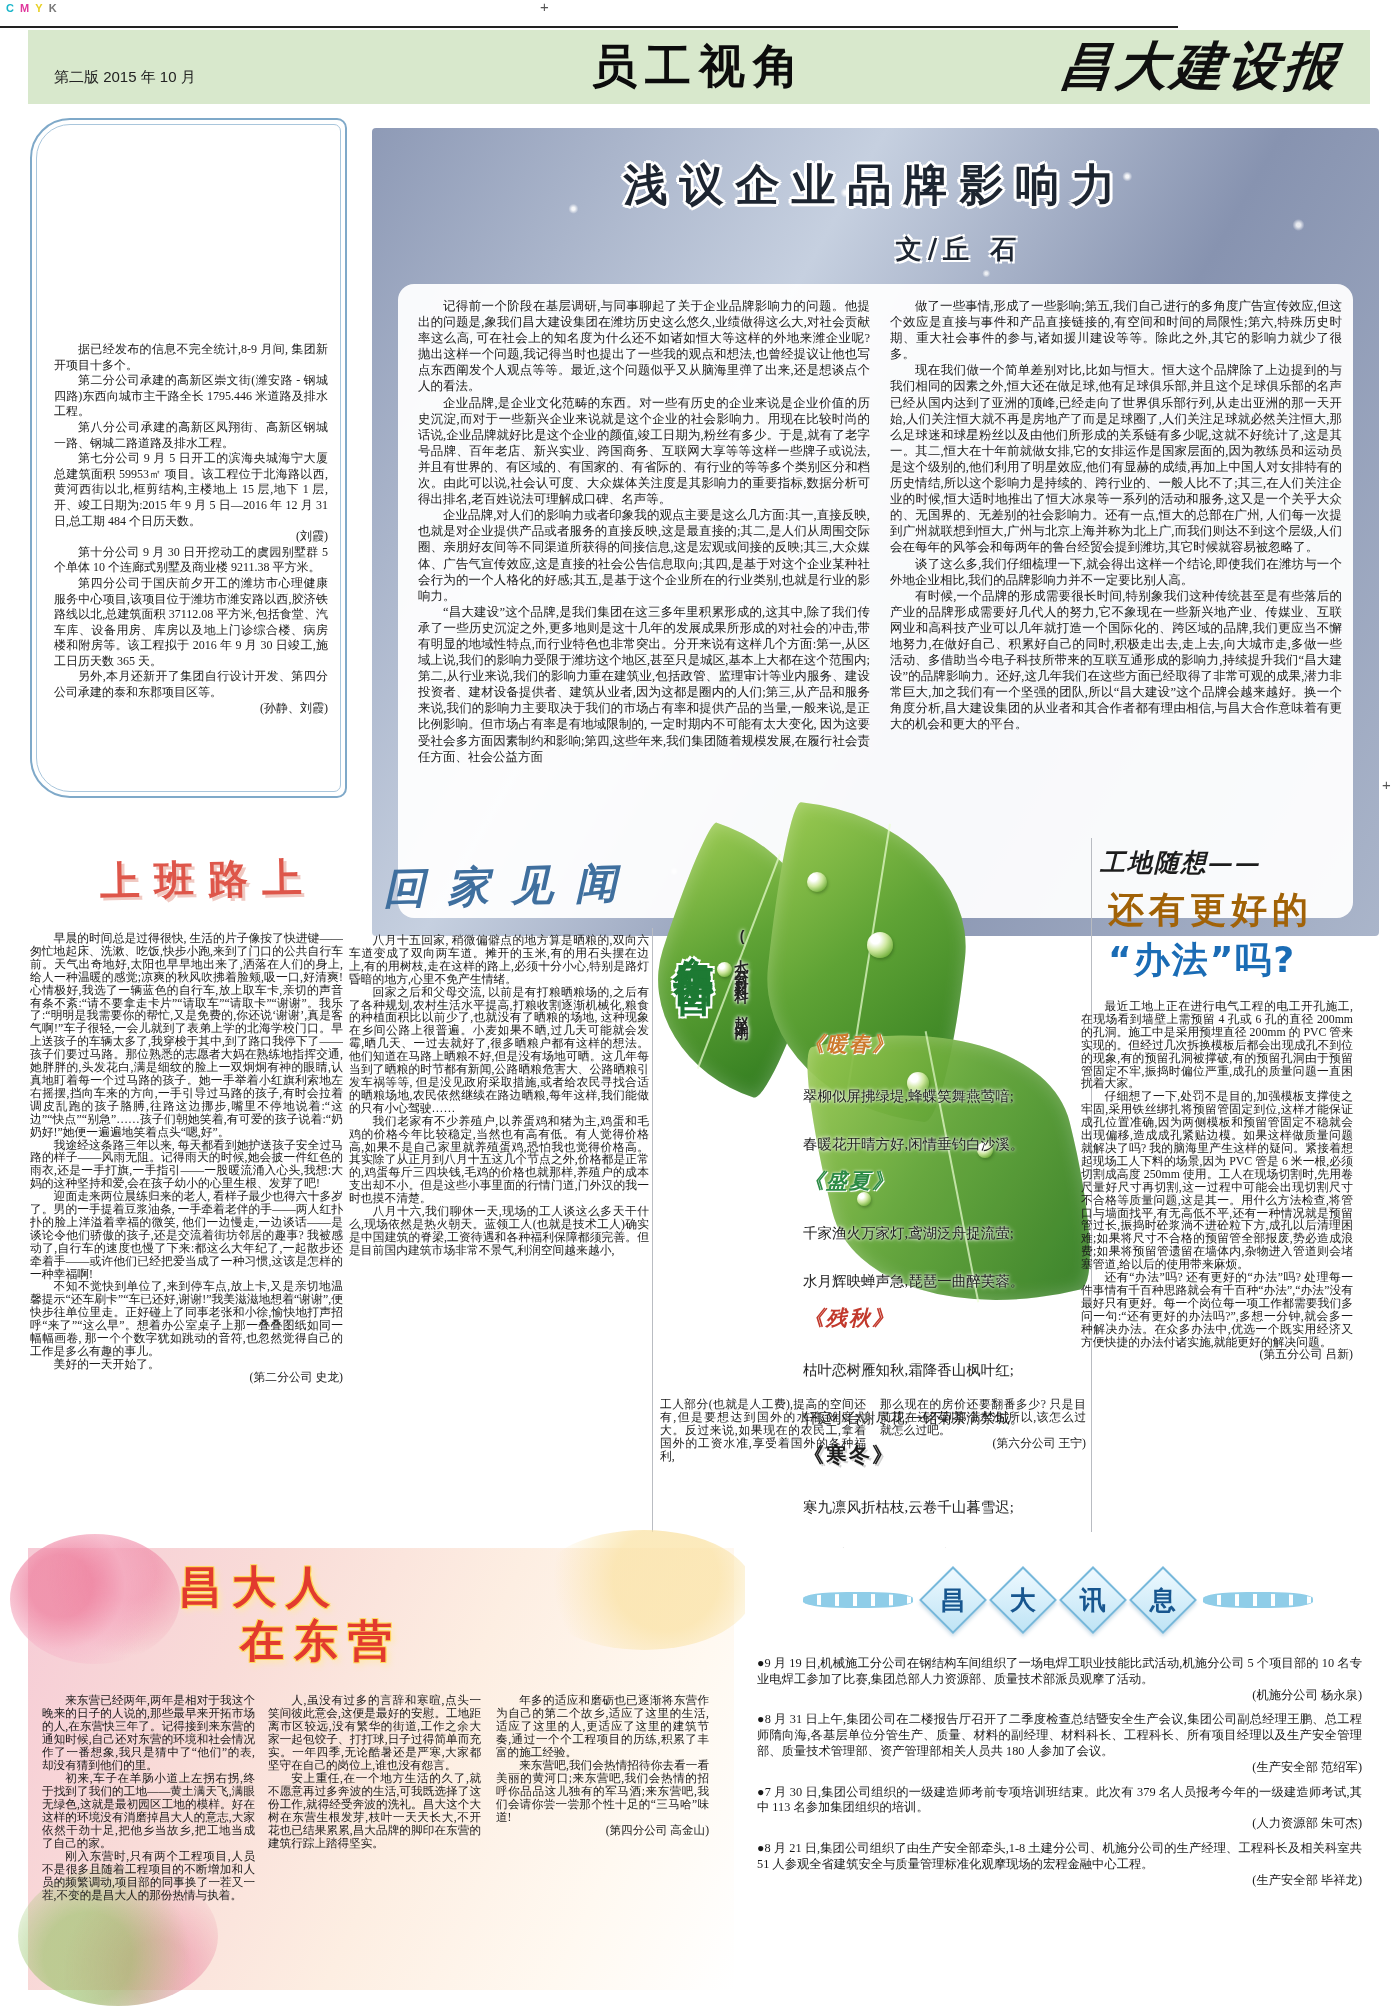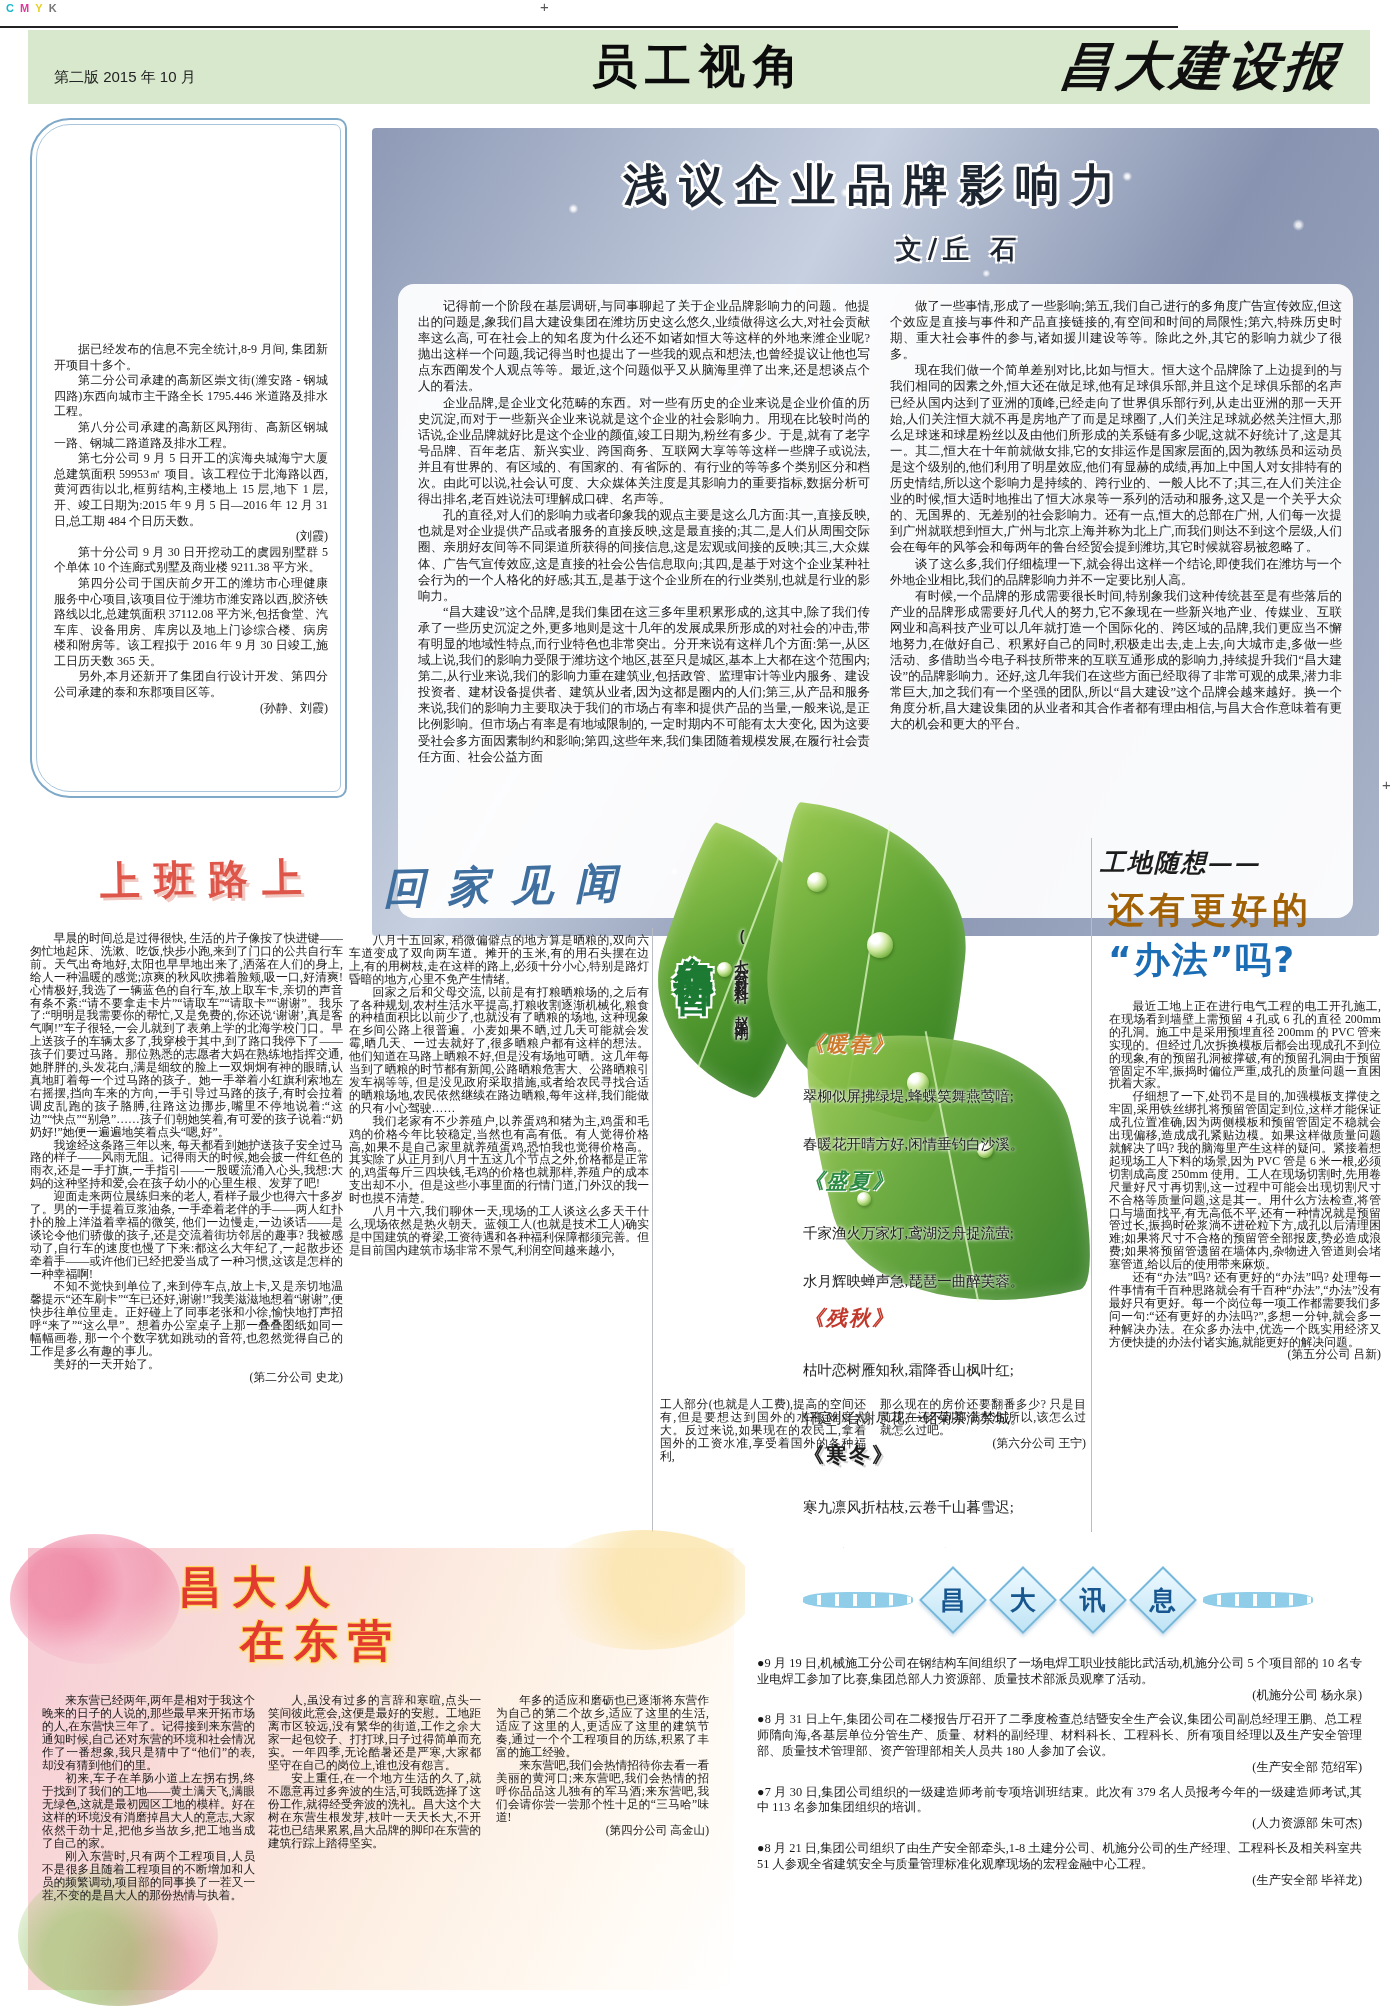--- a/index.html
+++ b/index.html
@@ -105,21 +105,21 @@
   
   #home-wrap{left:660px;top:1398px;width:428px;height:134px;}
   .wrapcol{position:absolute;top:0;bottom:0;width:206px;overflow:hidden;
      font:400 11.8px/12.9px "Liberation Serif",serif;text-align:justify;}
   #wrapA{left:0;} #wrapB{left:220px;}
   .wrapcol p{margin:0;text-indent:2em;}
   
   #site-pre{left:1100px;top:846px;font:700 25px "DejaVu Serif",serif;font-style:italic;color:#1c1c1c;letter-spacing:2px;}
   #site-m1{left:1108px;top:886px;font:900 36px "DejaVu Sans",sans-serif;color:#a16207;letter-spacing:5px;}
   #site-m2{left:1108px;top:936px;font:900 36px "DejaVu Sans",sans-serif;color:#1a6cb5;letter-spacing:2px;}
-  #site-body{left:1109px;top:1000px;width:272px;height:532px;overflow:hidden;
+  #site-body{left:1081px;top:1000px;width:272px;height:532px;overflow:hidden;
      font:400 11.8px/12.9px "Liberation Serif",serif;text-align:justify;}
   #site-body p{margin:0;text-indent:2em;}
   
   #dongying{left:28px;top:1548px;width:706px;height:442px;
      background:linear-gradient(115deg,#f6cbd6 0%,#f9dcd8 28%,#fdeee2 55%,#fff9f1 80%,#ffffff 100%);}
   .fl{position:absolute;border-radius:50%;}
   #fl1{left:-18px;top:-14px;width:170px;height:130px;
      background:radial-gradient(circle at 30% 40%, rgba(238,130,160,.75) 0 22%, rgba(246,180,200,.55) 45%, transparent 70%),
                 radial-gradient(circle at 70% 30%, rgba(238,130,160,.6) 0 18%, transparent 55%);}
   #fl2{left:-10px;bottom:-16px;width:200px;height:140px;
@@ -188,21 +188,21 @@
     </div>
   </div>
 
   <div id="brand" class="abs">
     <div id="brand-title">浅议企业品牌影响力</div>
     <div id="brand-byline">文/丘 石</div>
     <div id="brand-box">
       <div id="bcolL" class="bcol">
         <p>记得前一个阶段在基层调研,与同事聊起了关于企业品牌影响力的问题。他提出的问题是,象我们昌大建设集团在潍坊历史这么悠久,业绩做得这么大,对社会贡献率这么高, 可在社会上的知名度为什么还不如诸如恒大等这样的外地来潍企业呢? 抛出这样一个问题,我记得当时也提出了一些我的观点和想法,也曾经提议让他也写点东西阐发个人观点等等。最近,这个问题似乎又从脑海里弹了出来,还是想谈点个人的看法。</p>
         <p>企业品牌,是企业文化范畴的东西。对一些有历史的企业来说是企业价值的历史沉淀,而对于一些新兴企业来说就是这个企业的社会影响力。用现在比较时尚的话说,企业品牌就好比是这个企业的颜值,竣工日期为,粉丝有多少。于是,就有了老字号品牌、百年老店、新兴实业、跨国商务、互联网大享等等这样一些牌子或说法,并且有世界的、有区域的、有国家的、有省际的、有行业的等等多个类别区分和档次。由此可以说,社会认可度、大众媒体关注度是其影响力的重要指标,数据分析可得出排名,老百姓说法可理解成口碑、名声等。</p>
-        <p>孔的直径,对人们的影响力或者印象我的观点主要是这么几方面:其一,直接反映,也就是对企业提供产品或者服务的直接反映,这是最直接的;其二,是人们从周围交际圈、亲朋好友间等不同渠道所获得的间接信息,这是宏观或间接的反映;其三,大众媒体、广告气宣传效应,这是直接的社会公告信息取向;其四,是基于对这个企业某种社会行为的一个人格化的好感;其五,是基于这个企业所在的行业类别,也就是行业的影响力。</p>
+        <p>企业品牌,对人们的影响力或者印象我的观点主要是这么几方面:其一,直接反映,也就是对企业提供产品或者服务的直接反映,这是最直接的;其二,是人们从周围交际圈、亲朋好友间等不同渠道所获得的间接信息,这是宏观或间接的反映;其三,大众媒体、广告气宣传效应,这是直接的社会公告信息取向;其四,是基于对这个企业某种社会行为的一个人格化的好感;其五,是基于这个企业所在的行业类别,也就是行业的影响力。</p>
         <p>“昌大建设”这个品牌,是我们集团在这三多年里积累形成的,这其中,除了我们传承了一些历史沉淀之外,更多地则是这十几年的发展成果所形成的对社会的冲击,带有明显的地域性特点,而行业特色也非常突出。分开来说有这样几个方面:第一,从区域上说,我们的影响力受限于潍坊这个地区,甚至只是城区,基本上大都在这个范围内;第二,从行业来说,我们的影响力重在建筑业,包括政管、监理审计等业内服务、建设投资者、建材设备提供者、建筑从业者,因为这都是圈内的人们;第三,从产品和服务来说,我们的影响力主要取决于我们的市场占有率和提供产品的当量,一般来说,是正比例影响。但市场占有率是有地域限制的, 一定时期内不可能有太大变化, 因为这要受社会多方面因素制约和影响;第四,这些年来,我们集团随着规模发展,在履行社会责任方面、社会公益方面</p>
       </div>
       <div id="bcolR" class="bcol">
         <p>做了一些事情,形成了一些影响;第五,我们自己进行的多角度广告宣传效应,但这个效应是直接与事件和产品直接链接的,有空间和时间的局限性;第六,特殊历史时期、重大社会事件的参与,诸如援川建设等等。除此之外,其它的影响力就少了很多。</p>
         <p>现在我们做一个简单差别对比,比如与恒大。恒大这个品牌除了上边提到的与我们相同的因素之外,恒大还在做足球,他有足球俱乐部,并且这个足球俱乐部的名声已经从国内达到了亚洲的顶峰,已经走向了世界俱乐部行列,从走出亚洲的那一天开始,人们关注恒大就不再是房地产了而是足球圈了,人们关注足球就必然关注恒大,那么足球迷和球星粉丝以及由他们所形成的关系链有多少呢,这就不好统计了,这是其一。其二,恒大在十年前就做女排,它的女排运作是国家层面的,因为教练员和运动员是这个级别的,他们利用了明星效应,他们有显赫的成绩,再加上中国人对女排特有的历史情结,所以这个影响力是持续的、跨行业的、一般人比不了;其三,在人们关注企业的时候,恒大适时地推出了恒大冰泉等一系列的活动和服务,这又是一个关乎大众的、无国界的、无差别的社会影响力。还有一点,恒大的总部在广州, 人们每一次提到广州就联想到恒大,广州与北京上海并称为北上广,而我们则达不到这个层级,人们会在每年的风筝会和每两年的鲁台经贸会提到潍坊,其它时候就容易被忽略了。</p>
         <p>谈了这么多,我们仔细梳理一下,就会得出这样一个结论,即使我们在潍坊与一个外地企业相比,我们的品牌影响力并不一定要比别人高。</p>
         <p>有时候,一个品牌的形成需要很长时间,特别象我们这种传统甚至是有些落后的产业的品牌形成需要好几代人的努力,它不象现在一些新兴地产业、传媒业、互联网业和高科技产业可以几年就打造一个国际化的、跨区域的品牌,我们更应当不懈地努力,在做好自己、积累好自己的同时,积极走出去,走上去,向大城市走,多做一些活动、多借助当今电子科技所带来的互联互通形成的影响力,持续提升我们“昌大建设”的品牌影响力。还好,这几年我们在这些方面已经取得了非常可观的成果,潜力非常巨大,加之我们有一个坚强的团队,所以“昌大建设”这个品牌会越来越好。换一个角度分析,昌大建设集团的从业者和其合作者都有理由相信,与昌大合作意味着有更大的机会和更大的平台。</p>
       </div>
     </div>
   </div>

